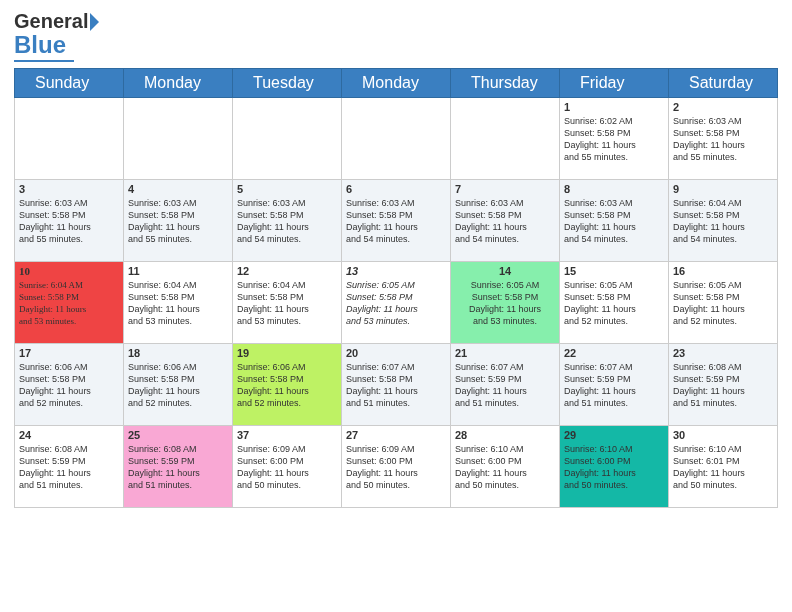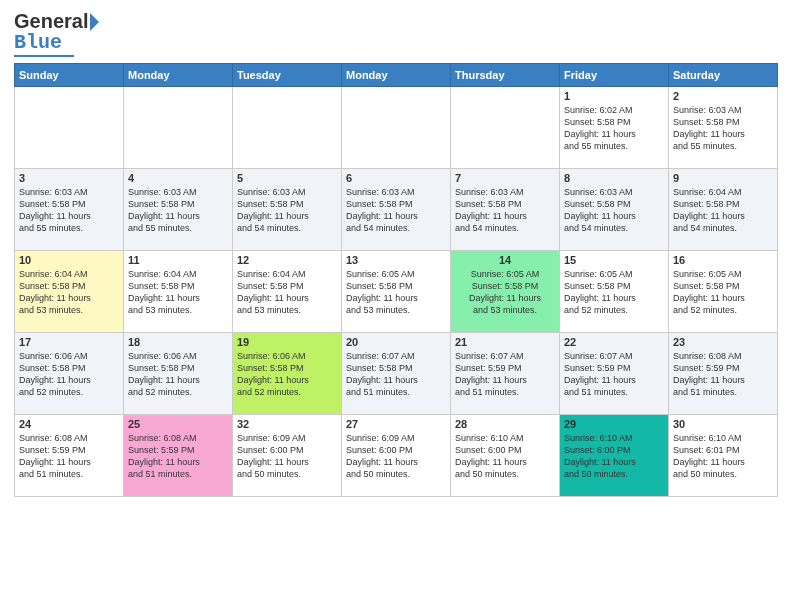--- a/index.html
+++ b/index.html
@@ -57,23 +57,23 @@
       color: #555;
     }
     .calendar-table {
       width: 100%;
       border-collapse: collapse;
       table-layout: fixed;
     }
     .calendar-table th {
       background: #3a7fc1;
       color: #fff;
-      font-size: 11px;
-      font-weight: bold;
-      padding: 5px 4px;
+      font-size: 16px;
+      font-weight: normal;
+      padding: 5px 20px;
       text-align: left;
       border: 1px solid #2e6aa0;
     }
     .calendar-table td {
       border: 1px solid #ccc;
       vertical-align: top;
       padding: 3px 4px;
       font-size: 9.5px;
       color: #333;
       height: 82px;
@@ -103,21 +103,21 @@
 </head>
 <body>
 
 <div class="page">
   <div class="header">
     <div class="logo">
       <div style="display:flex; align-items:center;">
         <span style="font-size:20px; font-weight:bold; color:#333;">General</span>
         <span class="logo-triangle"></span>
       </div>
-      <span style="font-size:20px; font-weight:bold; color:#3a7fc1; margin-top:-2px;font-family:Liberation Mono, monospace;">Blue</span>
+      <span style="font-size:24px; font-weight:bold; color:#3a7fc1; margin-top:-2px;">Blue</span>
       <div class="logo-line"></div>
     </div>
     <div class="title-section">
       <div class="month-title"></div>
       <div class="location"></div>
     </div>
   </div>
 
   <table class="calendar-table">
     <thead>
@@ -198,42 +198,42 @@
           </td>
           <td style="background: rgb(240, 244, 248);">
             <span class="day-number">9</span>
             <div class="cell-content" style="white-space: pre-line;">Sunrise: 6:04 AM
 Sunset: 5:58 PM
 Daylight: 11 hours
 and 54 minutes.</div>
           </td>
         </tr>
         <tr>
-          <td style="background: #fef9c3;">
+          <td style="background: #ef4444; font-family: Liberation Serif, serif;">
             <span class="day-number">10</span>
             <div class="cell-content" style="white-space: pre-line;">Sunrise: 6:04 AM
 Sunset: 5:58 PM
 Daylight: 11 hours
 and 53 minutes.</div>
           </td>
           <td style="background: rgb(255, 255, 255);">
             <span class="day-number">11</span>
             <div class="cell-content" style="white-space: pre-line;">Sunrise: 6:04 AM
 Sunset: 5:58 PM
 Daylight: 11 hours
 and 53 minutes.</div>
           </td>
           <td style="background: rgb(255, 255, 255);">
             <span class="day-number">12</span>
             <div class="cell-content" style="white-space: pre-line;">Sunrise: 6:04 AM
 Sunset: 5:58 PM
 Daylight: 11 hours
 and 53 minutes.</div>
           </td>
-          <td style="background: rgb(255, 255, 255);">
+          <td style="background: rgb(255, 255, 255); font-style: italic;">
             <span class="day-number">13</span>
             <div class="cell-content" style="white-space: pre-line;">Sunrise: 6:05 AM
 Sunset: 5:58 PM
 Daylight: 11 hours
 and 53 minutes.</div>
           </td>
           <td style="background: #86efac; text-align: center;">
             <span class="day-number">14</span>
             <div class="cell-content" style="white-space: pre-line;">Sunrise: 6:05 AM
 Sunset: 5:58 PM
@@ -315,21 +315,21 @@
 and 51 minutes.</div>
           </td>
           <td style="background: #f9a8d4;">
             <span class="day-number">25</span>
             <div class="cell-content" style="white-space: pre-line;">Sunrise: 6:08 AM
 Sunset: 5:59 PM
 Daylight: 11 hours
 and 51 minutes.</div>
           </td>
           <td style="background: rgb(255, 255, 255);">
-            <span class="day-number">32</span>
+            <span class="day-number">37</span>
             <div class="cell-content" style="white-space: pre-line;">Sunrise: 6:09 AM
 Sunset: 6:00 PM
 Daylight: 11 hours
 and 50 minutes.</div>
           </td>
           <td style="background: rgb(255, 255, 255);">
             <span class="day-number">27</span>
             <div class="cell-content" style="white-space: pre-line;">Sunrise: 6:09 AM
 Sunset: 6:00 PM
 Daylight: 11 hours

